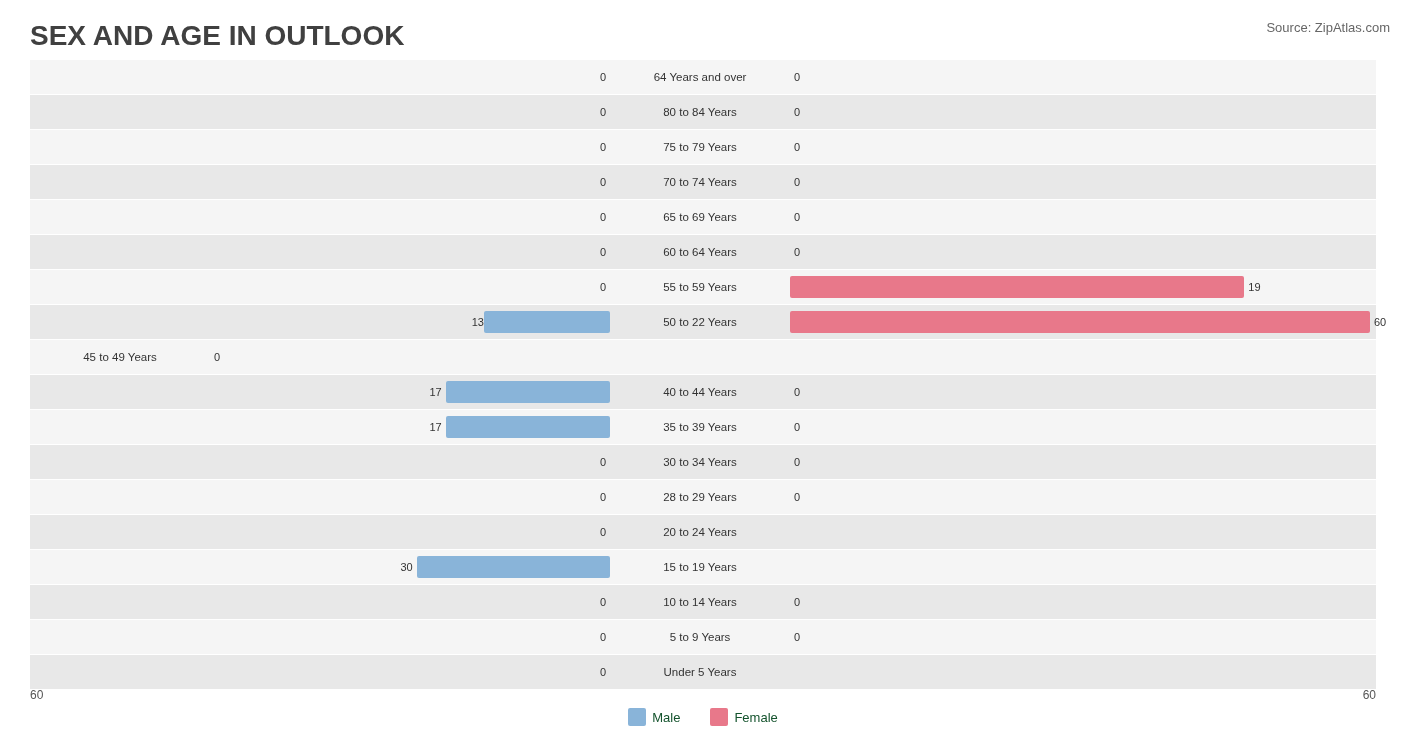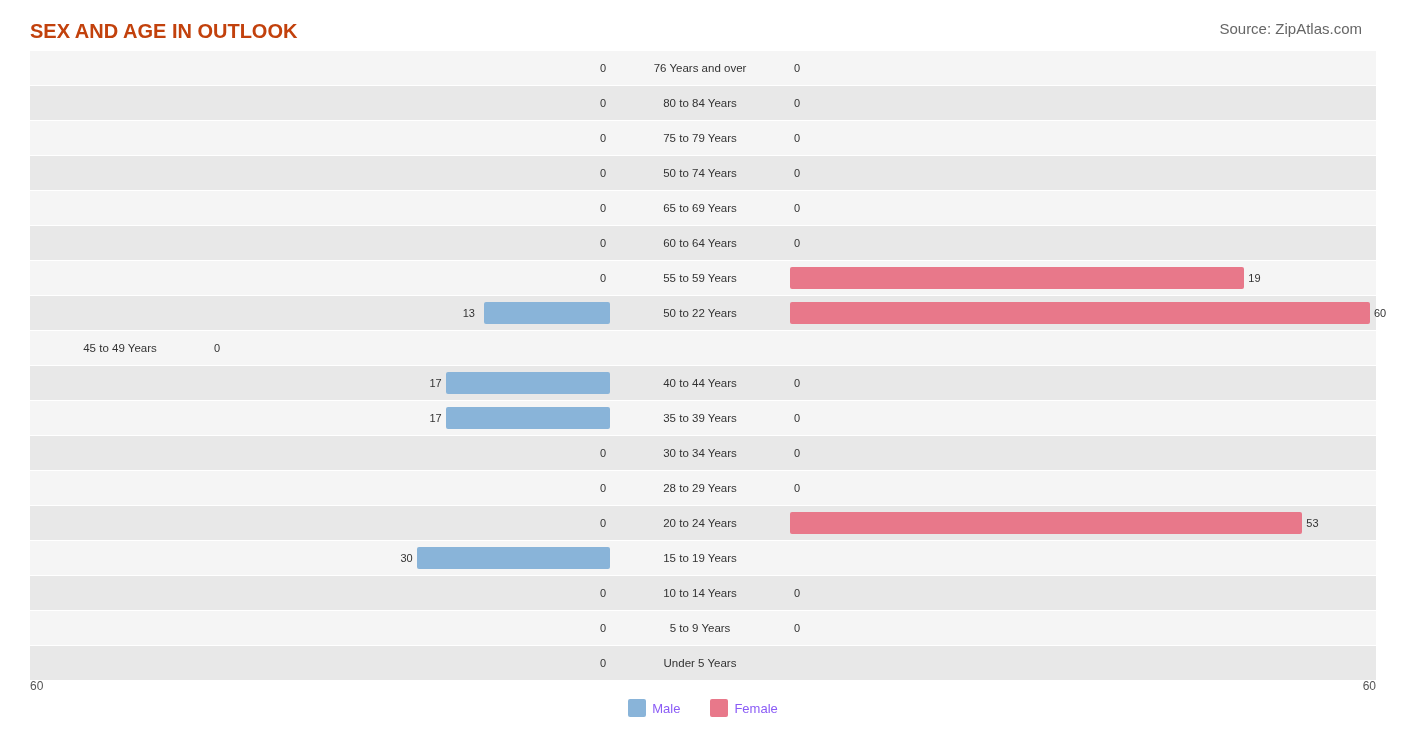--- a/index.html
+++ b/index.html
@@ -10,30 +10,30 @@
       height: 740px;
       overflow: hidden;
     }
     .chart-container {
       width: 1406px;
       height: 740px;
       padding: 20px 30px 50px 30px;
       position: relative;
     }
     .chart-title {
-      font-size: 20px;
+      font-size: 28px;
       font-weight: bold;
-      color: #c2410c;
+      color: #404040;
       margin-bottom: 8px;
     }
     .source-text {
       position: absolute;
       top: 20px;
-      right: 44px;
-      font-size: 15px;
+      right: 16px;
+      font-size: 13px;
       color: #666;
     }
     .chart-area {
       position: relative;
       width: 100%;
       height: 620px;
       margin-top: 5px;
     }
     .bar-row {
       display: flex;
@@ -108,21 +108,21 @@
       justify-content: center;
       align-items: center;
       gap: 30px;
       margin-top: 6px;
     }
     .legend-item {
       display: flex;
       align-items: center;
       gap: 6px;
       font-size: 13px;
-      color: #8b5cf6;
+      color: #14532d;
     }
     .legend-box {
       width: 18px;
       height: 18px;
       border-radius: 2px;
     }
     .male-legend { background: #89b4d9; }
     .female-legend { background: #e8788a; }
     .value-label-in-bar {
       position: absolute;
@@ -136,21 +136,21 @@
 
 <div class="chart-container">
   <div class="chart-title">SEX AND AGE IN OUTLOOK</div>
   <div class="source-text">Source: ZipAtlas.com</div>
 
   <div class="chart-area" id="chart-area">
   <div class="bar-row">
         <div class="left-section">
           <div class="value-label-in-bar" style="right: 4px;">0</div>
         </div>
-        <div class="center-label">76 Years and over</div>
+        <div class="center-label">64 Years and over</div>
         <div class="right-section">
           <div class="value-label-in-bar" style="left: 4px;">0</div>
         </div>
       </div>
       <div class="bar-row">
         <div class="left-section">
           <div class="value-label-in-bar" style="right: 4px;">0</div>
         </div>
         <div class="center-label">80 to 84 Years</div>
         <div class="right-section">
@@ -163,21 +163,21 @@
         </div>
         <div class="center-label">75 to 79 Years</div>
         <div class="right-section">
           <div class="value-label-in-bar" style="left: 4px;">0</div>
         </div>
       </div>
       <div class="bar-row">
         <div class="left-section">
           <div class="value-label-in-bar" style="right: 4px;">0</div>
         </div>
-        <div class="center-label">50 to 74 Years</div>
+        <div class="center-label">70 to 74 Years</div>
         <div class="right-section">
           <div class="value-label-in-bar" style="left: 4px;">0</div>
         </div>
       </div>
       <div class="bar-row">
         <div class="left-section">
           <div class="value-label-in-bar" style="right: 4px;">0</div>
         </div>
         <div class="center-label">65 to 69 Years</div>
         <div class="right-section">
@@ -199,21 +199,21 @@
         </div>
         <div class="center-label">55 to 59 Years</div>
         <div class="right-section">
           <div class="female-bar" style="width: 454.333px;"></div>
           <div class="value-label-in-bar" style="left: 458.333px;">19</div>
         </div>
       </div>
       <div class="bar-row">
         <div class="left-section">
           <div class="male-bar" style="width: 125.667px;"></div>
-          <div class="value-label-in-bar" style="right: 135px; text-align: center;">13</div>
+          <div class="value-label-in-bar" style="right: 126px; text-align: center;">13</div>
         </div>
         <div class="center-label">50 to 22 Years</div>
         <div class="right-section">
           <div class="female-bar" style="width: 580px;"></div>
           <div class="value-label-in-bar" style="left: 584px;">60</div>
         </div>
       </div>
       <div class="bar-row">
         <div class="center-label">45 to 49 Years</div>
         <div class="right-section">
@@ -256,24 +256,20 @@
         <div class="center-label">28 to 29 Years</div>
         <div class="right-section">
           <div class="value-label-in-bar" style="left: 4px;">0</div>
         </div>
       </div>
       <div class="bar-row">
         <div class="left-section">
           <div class="value-label-in-bar" style="right: 4px;">0</div>
         </div>
         <div class="center-label">20 to 24 Years</div>
-        <div class="right-section">
-          <div class="female-bar" style="width: 512.333px;"></div>
-          <div class="value-label-in-bar" style="left: 516.333px;">53</div>
-        </div>
       </div>
       <div class="bar-row">
         <div class="left-section">
           <div class="male-bar" style="width: 193.333px;"></div>
           <div class="value-label-in-bar" style="right: 197.333px;">30</div>
         </div>
         <div class="center-label">15 to 19 Years</div>
       </div>
       <div class="bar-row">
         <div class="left-section">

